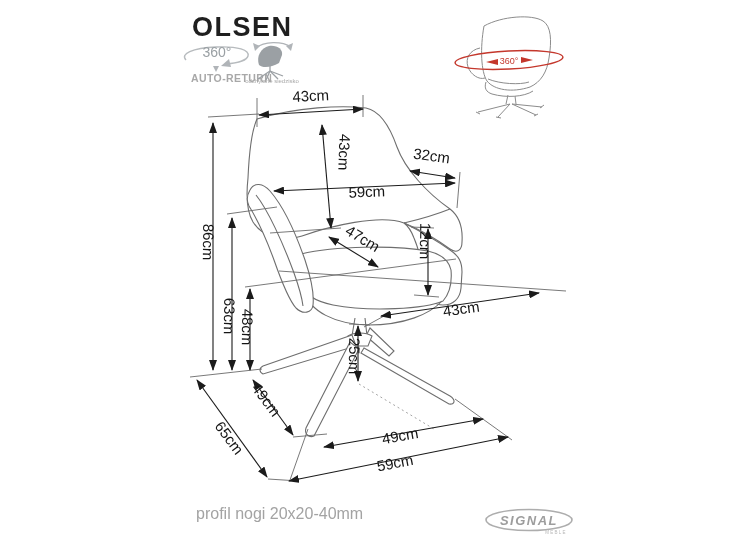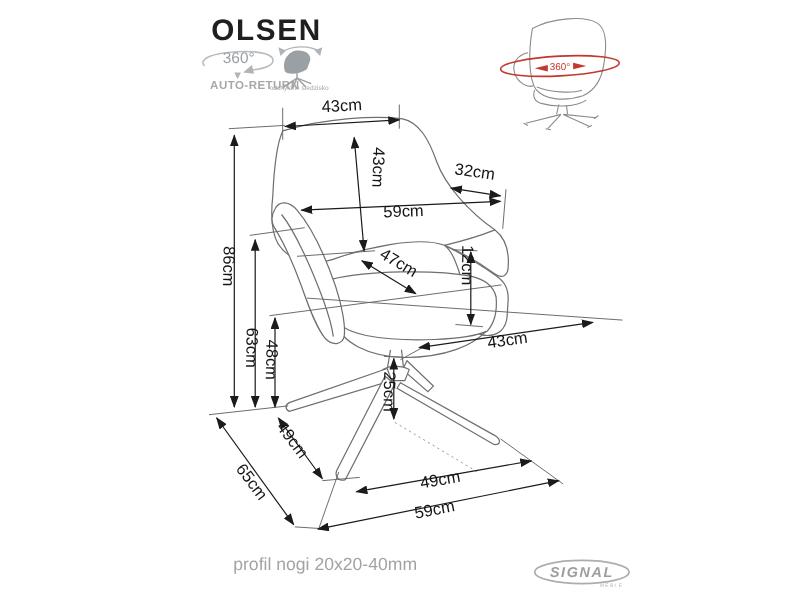--- a/index.html
+++ b/index.html
@@ -11,21 +11,21 @@
   .title{
     left:192px;top:12px;font-size:27px;font-weight:bold;color:#1f1f1f;letter-spacing:1.5px;
   }
   .auto-return-label{
     left:181px;top:72px;font-size:10.5px;font-weight:bold;color:#a8a8a8;letter-spacing:0.4px;margin-left:10px;
   }
   .tilt-label{
     left:240px;top:78px;width:64px;text-align:center;font-size:6px;color:#a8a8a8;
   }
   .footer-note{
-    left:196px;top:505px;font-size:16px;color:#a3a3a3;margin-left:16px;
+    left:196px;top:505px;font-size:16px;color:#a3a3a3;
   }
   svg text{font-family:"Liberation Sans", sans-serif;}
   .dimtxt{font-size:15px;fill:#151515;}
 </style>
 </head>
 <body>
 
 <div class="stage">
 
   <div class="abs title">OLSEN</div>

